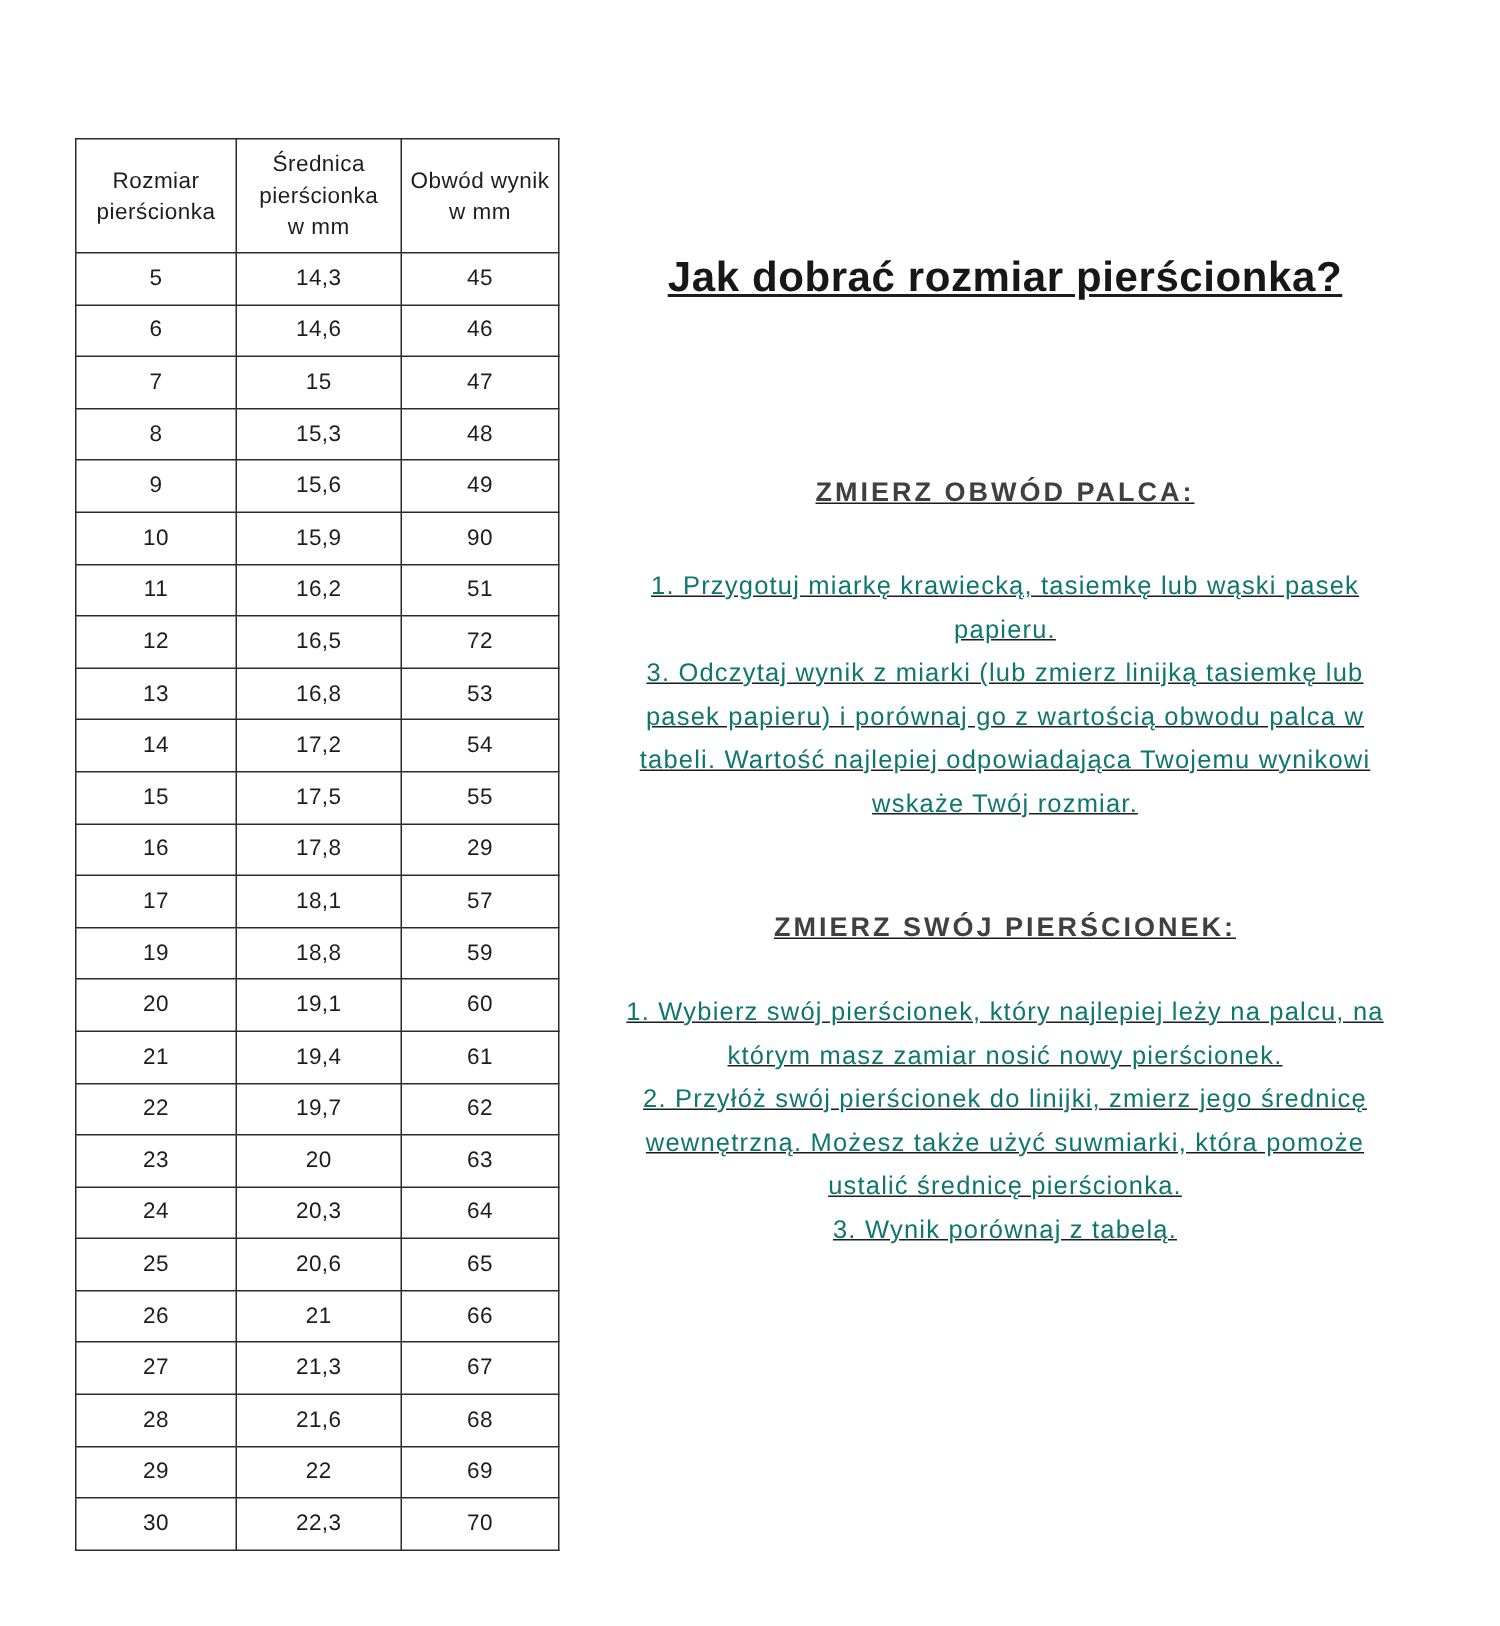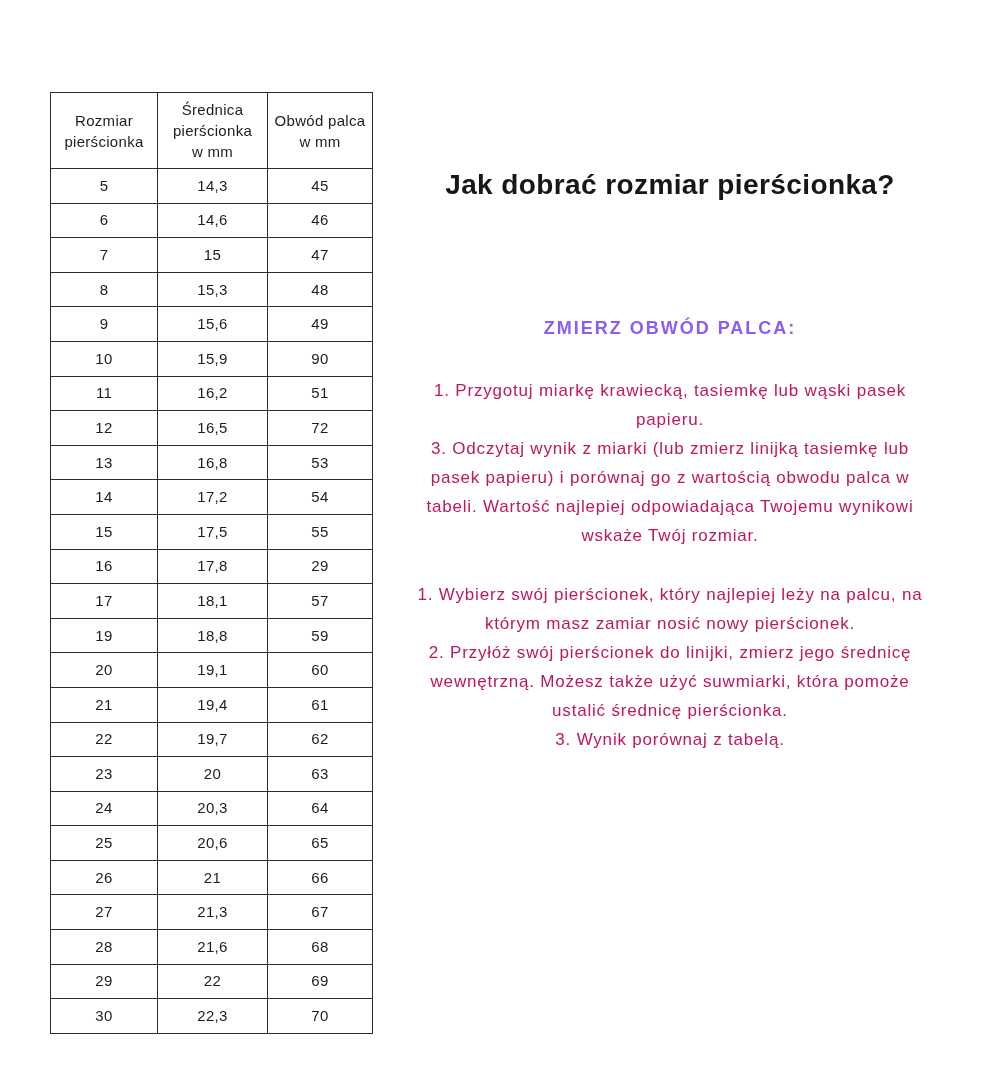--- a/index.html
+++ b/index.html
@@ -52,46 +52,47 @@
   .size-table col.c2 { width: 110px; }
   .size-table col.c3 { width: 105px; }
 
   
   .right-col {
     position: absolute;
     left: 404px;
     top: 168px;
     width: 532px;
     text-align: center;
+    text-decoration: underline;
   }
   .page-title {
     font-size: 28px;
     font-weight: bold;
     line-height: 34px;
     letter-spacing: 0.4px;
     margin: 0;
     color: #171717;
     white-space: nowrap;
   }
   .section-heading {
     font-size: 18px;
     font-weight: bold;
     letter-spacing: 2px;
     line-height: 24px;
     margin: 0;
-    color: #8b5cf6;
+    color: #404040;
   }
   .section-heading.first { margin-top: 114px; }
   .section-heading.second { margin-top: 56px; }
   .steps {
     margin-top: 36px;
     font-size: 17px;
     line-height: 29px;
     letter-spacing: 0.8px;
-    color: #be185d;
+    color: #0f766e;
   }
   .steps.second { margin-top: 30px; }
   .steps p { margin: 0; }
 </style>
 </head>
 <body>
 
 <div class="table-wrap">
   <table class="size-table">
     <colgroup>
@@ -99,21 +100,21 @@
         <col class="c2">
         <col class="c3">
     </colgroup>
     <thead>
       <tr>
         <th>Rozmiar
 pierścionka</th>
         <th>Średnica
 pierścionka
 w mm</th>
-        <th>Obwód palca
+        <th>Obwód wynik
 w mm</th>
       </tr>
     </thead>
     <tbody>
         <tr>
           <td>5</td>
           <td>14,3</td>
           <td>45</td>
         </tr>
         <tr>
@@ -242,18 +243,19 @@
 
 <div class="right-col">
   <h1 class="page-title">Jak dobrać rozmiar pierścionka?</h1>
 
   <h2 class="section-heading first">ZMIERZ OBWÓD PALCA:</h2>
   <div class="steps">
     <p>1. Przygotuj miarkę krawiecką, tasiemkę lub wąski pasek papieru.</p>
     <p>3. Odczytaj wynik z miarki (lub zmierz linijką tasiemkę lub pasek papieru) i porównaj go z wartością obwodu palca w tabeli. Wartość najlepiej odpowiadająca Twojemu wynikowi wskaże Twój rozmiar.</p>
   </div>
 
+  <h2 class="section-heading second">ZMIERZ SWÓJ PIERŚCIONEK:</h2>
   <div class="steps second">
     <p>1. Wybierz swój pierścionek, który najlepiej leży na palcu, na którym masz zamiar nosić nowy pierścionek.</p>
     <p>2. Przyłóż swój pierścionek do linijki, zmierz jego średnicę wewnętrzną. Możesz także użyć suwmiarki, która pomoże ustalić średnicę pierścionka.</p>
     <p>3. Wynik porównaj z tabelą.</p>
   </div>
 </div>
 
 </body></html>

